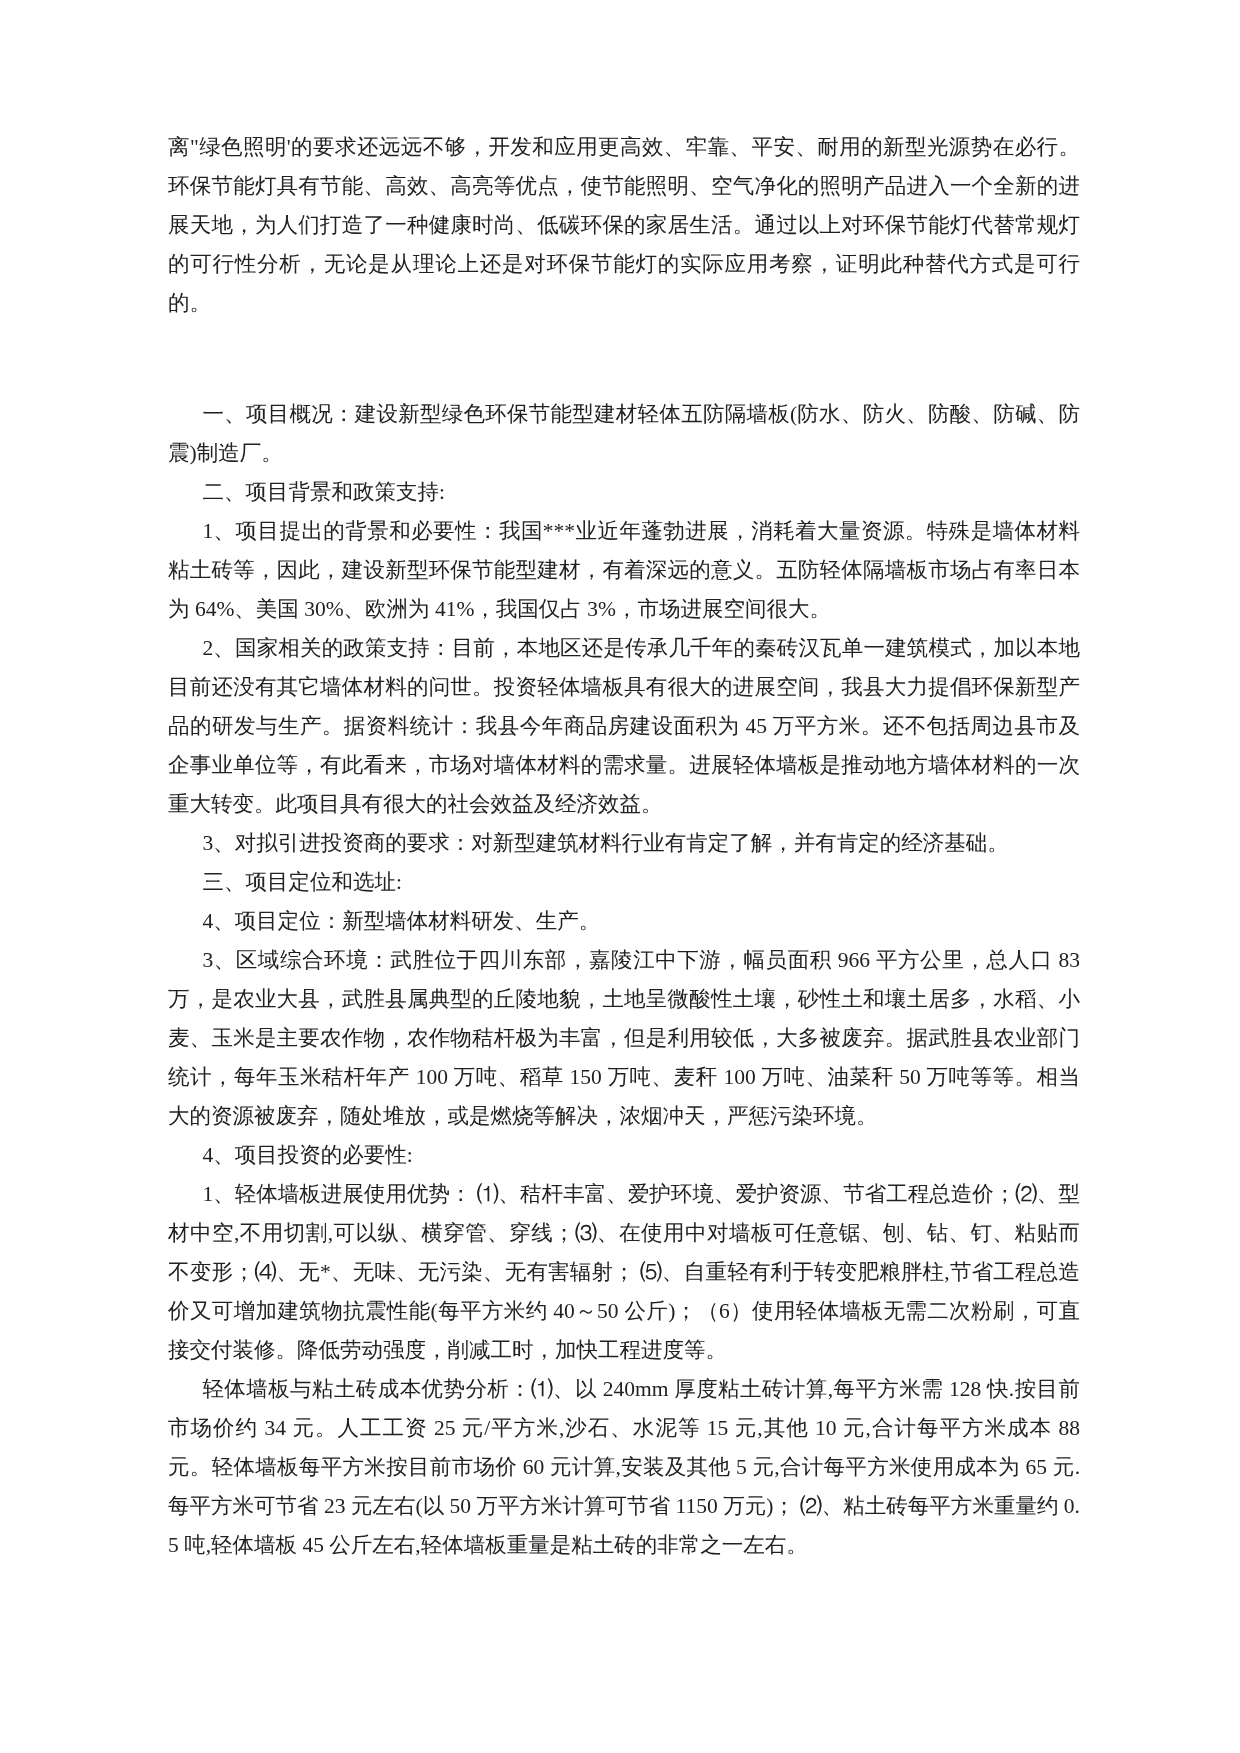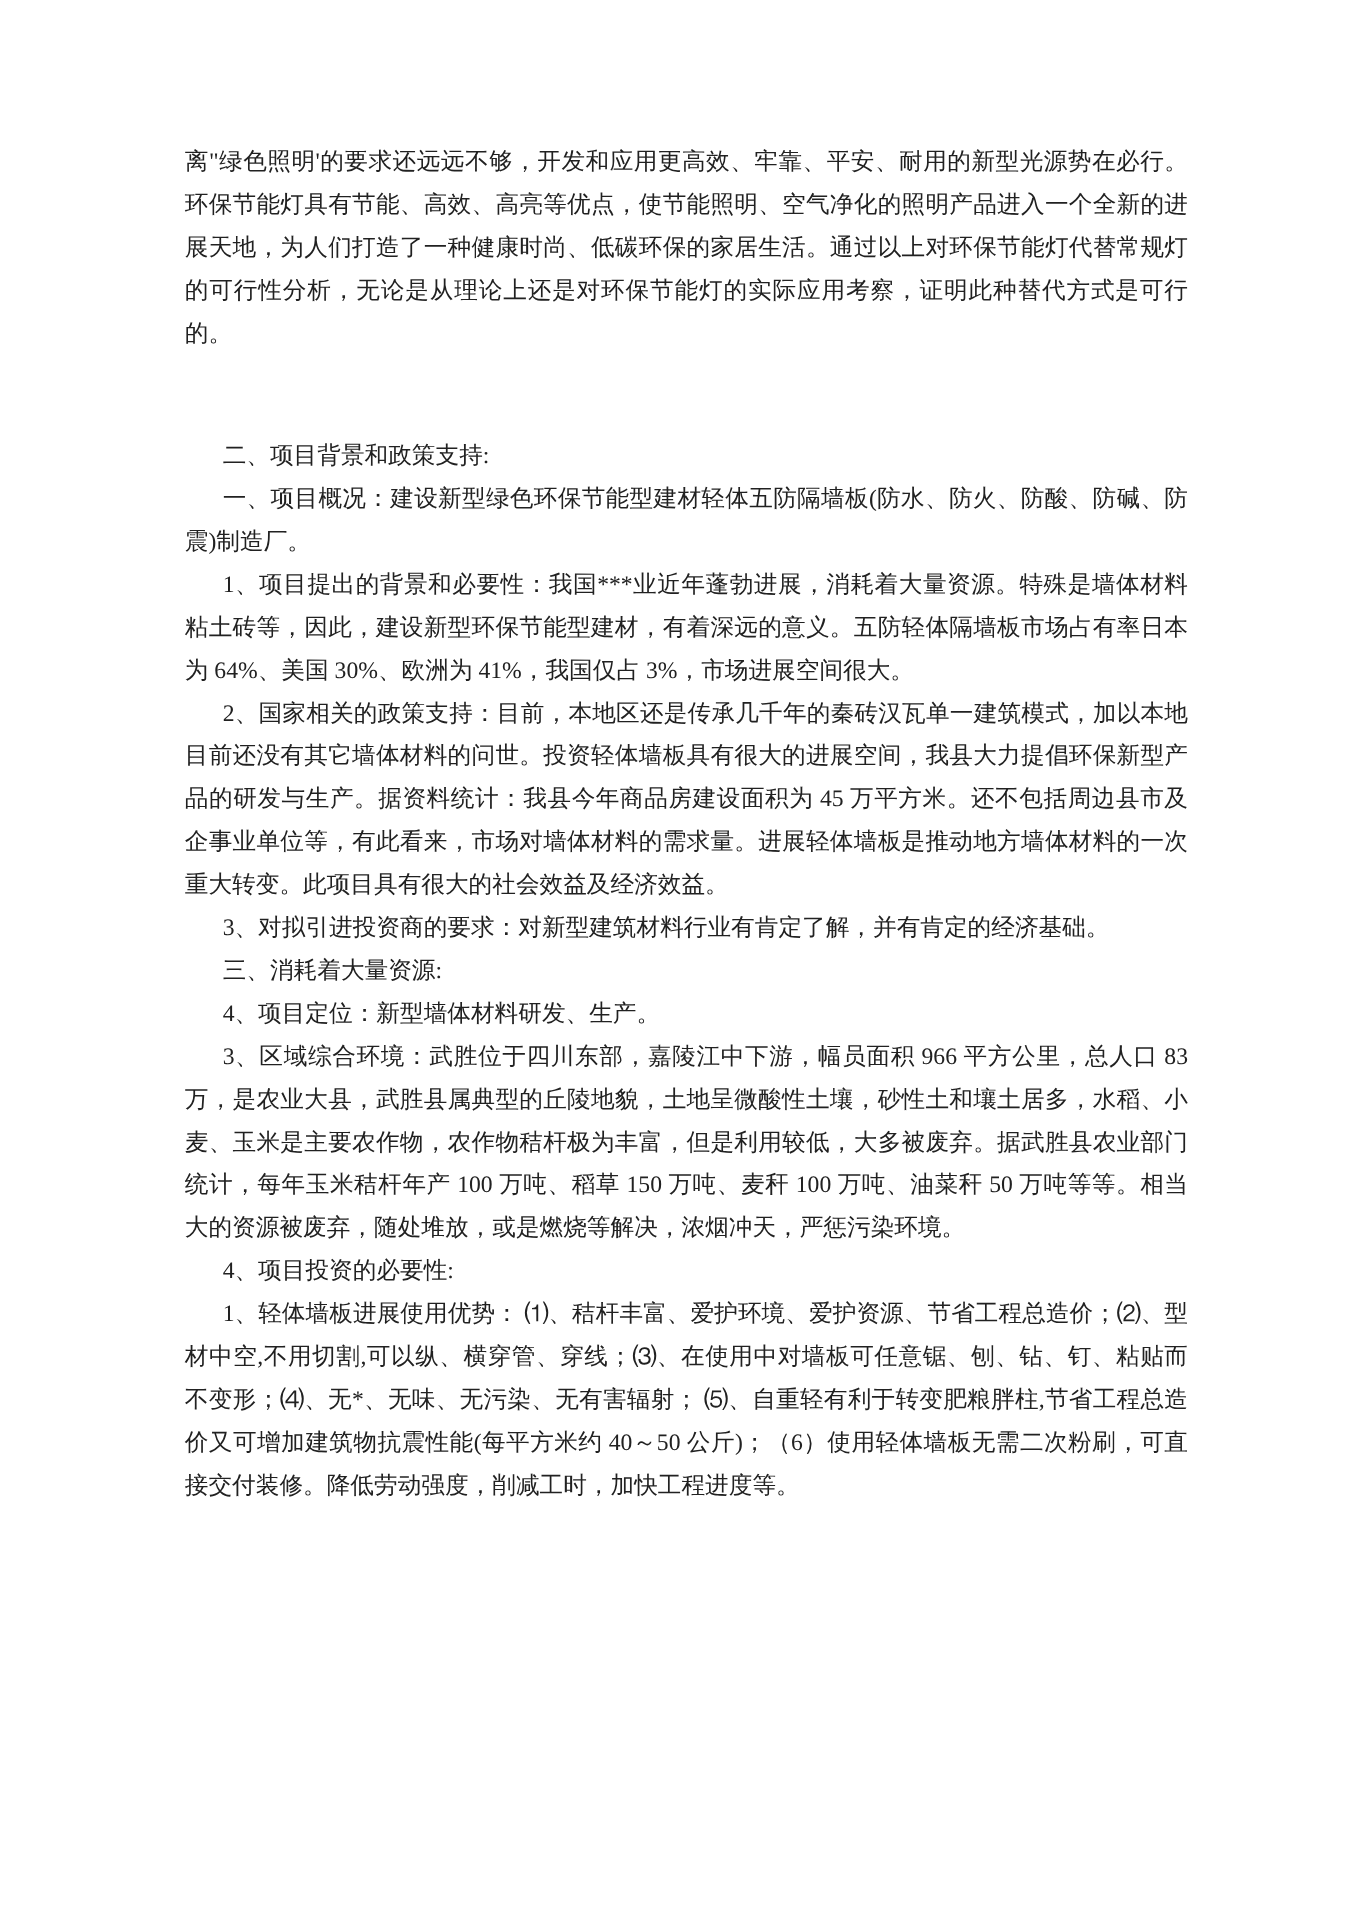--- a/index.html
+++ b/index.html
@@ -33,35 +33,36 @@
 </style>
 </head>
 <body>
 
 <div class="page">
 
   <p class="para">离"绿色照明'的要求还远远不够，开发和应用更高效、牢靠、平安、耐用的新型光源势在必行。环保节能灯具有节能、高效、高亮等优点，使节能照明、空气净化的照明产品进入一个全新的进展天地，为人们打造了一种健康时尚、低碳环保的家居生活。通过以上对环保节能灯代替常规灯的可行性分析，无论是从理论上还是对环保节能灯的实际应用考察，证明此种替代方式是可行的。</p>
 
   <div class="para-gap"></div>
 
+  <p class="para indent">一、项目概况：建设新型绿色环保节能型建材轻体五防隔墙板(防水、防火、防酸、防碱、防震)制造厂。</p>
+
   <p class="para indent">二、项目背景和政策支持:</p>
-
-  <p class="para indent">一、项目概况：建设新型绿色环保节能型建材轻体五防隔墙板(防水、防火、防酸、防碱、防震)制造厂。</p>
 
   <p class="para indent">1、项目提出的背景和必要性：我国***业近年蓬勃进展，消耗着大量资源。特殊是墙体材料粘土砖等，因此，建设新型环保节能型建材，有着深远的意义。五防轻体隔墙板市场占有率日本为 64%、美国 30%、欧洲为 41%，我国仅占 3%，市场进展空间很大。</p>
 
   <p class="para indent">2、国家相关的政策支持：目前，本地区还是传承几千年的秦砖汉瓦单一建筑模式，加以本地目前还没有其它墙体材料的问世。投资轻体墙板具有很大的进展空间，我县大力提倡环保新型产品的研发与生产。据资料统计：我县今年商品房建设面积为 45 万平方米。还不包括周边县市及企事业单位等，有此看来，市场对墙体材料的需求量。进展轻体墙板是推动地方墙体材料的一次重大转变。此项目具有很大的社会效益及经济效益。</p>
 
   <p class="para indent">3、对拟引进投资商的要求：对新型建筑材料行业有肯定了解，并有肯定的经济基础。</p>
 
-  <p class="para indent">三、消耗着大量资源:</p>
+  <p class="para indent">三、项目定位和选址:</p>
 
   <p class="para indent">4、项目定位：新型墙体材料研发、生产。</p>
 
 
   <p class="para indent">3、区域综合环境：武胜位于四川东部，嘉陵江中下游，幅员面积 966 平方公里，总人口 83 万，是农业大县，武胜县属典型的丘陵地貌，土地呈微酸性土壤，砂性土和壤土居多，水稻、小麦、玉米是主要农作物，农作物秸杆极为丰富，但是利用较低，大多被废弃。据武胜县农业部门统计，每年玉米秸杆年产 100 万吨、稻草 150 万吨、麦秆 100 万吨、油菜秆 50 万吨等等。相当大的资源被废弃，随处堆放，或是燃烧等解决，浓烟冲天，严惩污染环境。</p>
 
   <p class="para indent">4、项目投资的必要性:</p>
 
   <p class="para indent">1、轻体墙板进展使用优势： ⑴、秸杆丰富、爱护环境、爱护资源、节省工程总造价；⑵、型材中空,不用切割,可以纵、横穿管、穿线；⑶、在使用中对墙板可任意锯、刨、钻、钉、粘贴而不变形；⑷、无*、无味、无污染、无有害辐射； ⑸、自重轻有利于转变肥粮胖柱,节省工程总造价又可增加建筑物抗震性能(每平方米约 40～50 公斤)；（6）使用轻体墙板无需二次粉刷，可直接交付装修。降低劳动强度，削减工时，加快工程进度等。</p>
 
+  <p class="para indent">轻体墙板与粘土砖成本优势分析：⑴、以 240mm 厚度粘土砖计算,每平方米需 128 快.按目前市场价约 34 元。人工工资 25 元/平方米,沙石、水泥等 15 元,其他 10 元,合计每平方米成本 88 元。轻体墙板每平方米按目前市场价 60 元计算,安装及其他 5 元,合计每平方米使用成本为 65 元.每平方米可节省 23 元左右(以 50 万平方米计算可节省 1150 万元)； ⑵、粘土砖每平方米重量约 0.5 吨,轻体墙板 45 公斤左右,轻体墙板重量是粘土砖的非常之一左右。</p>
 
 </div>
 
 </body></html>

